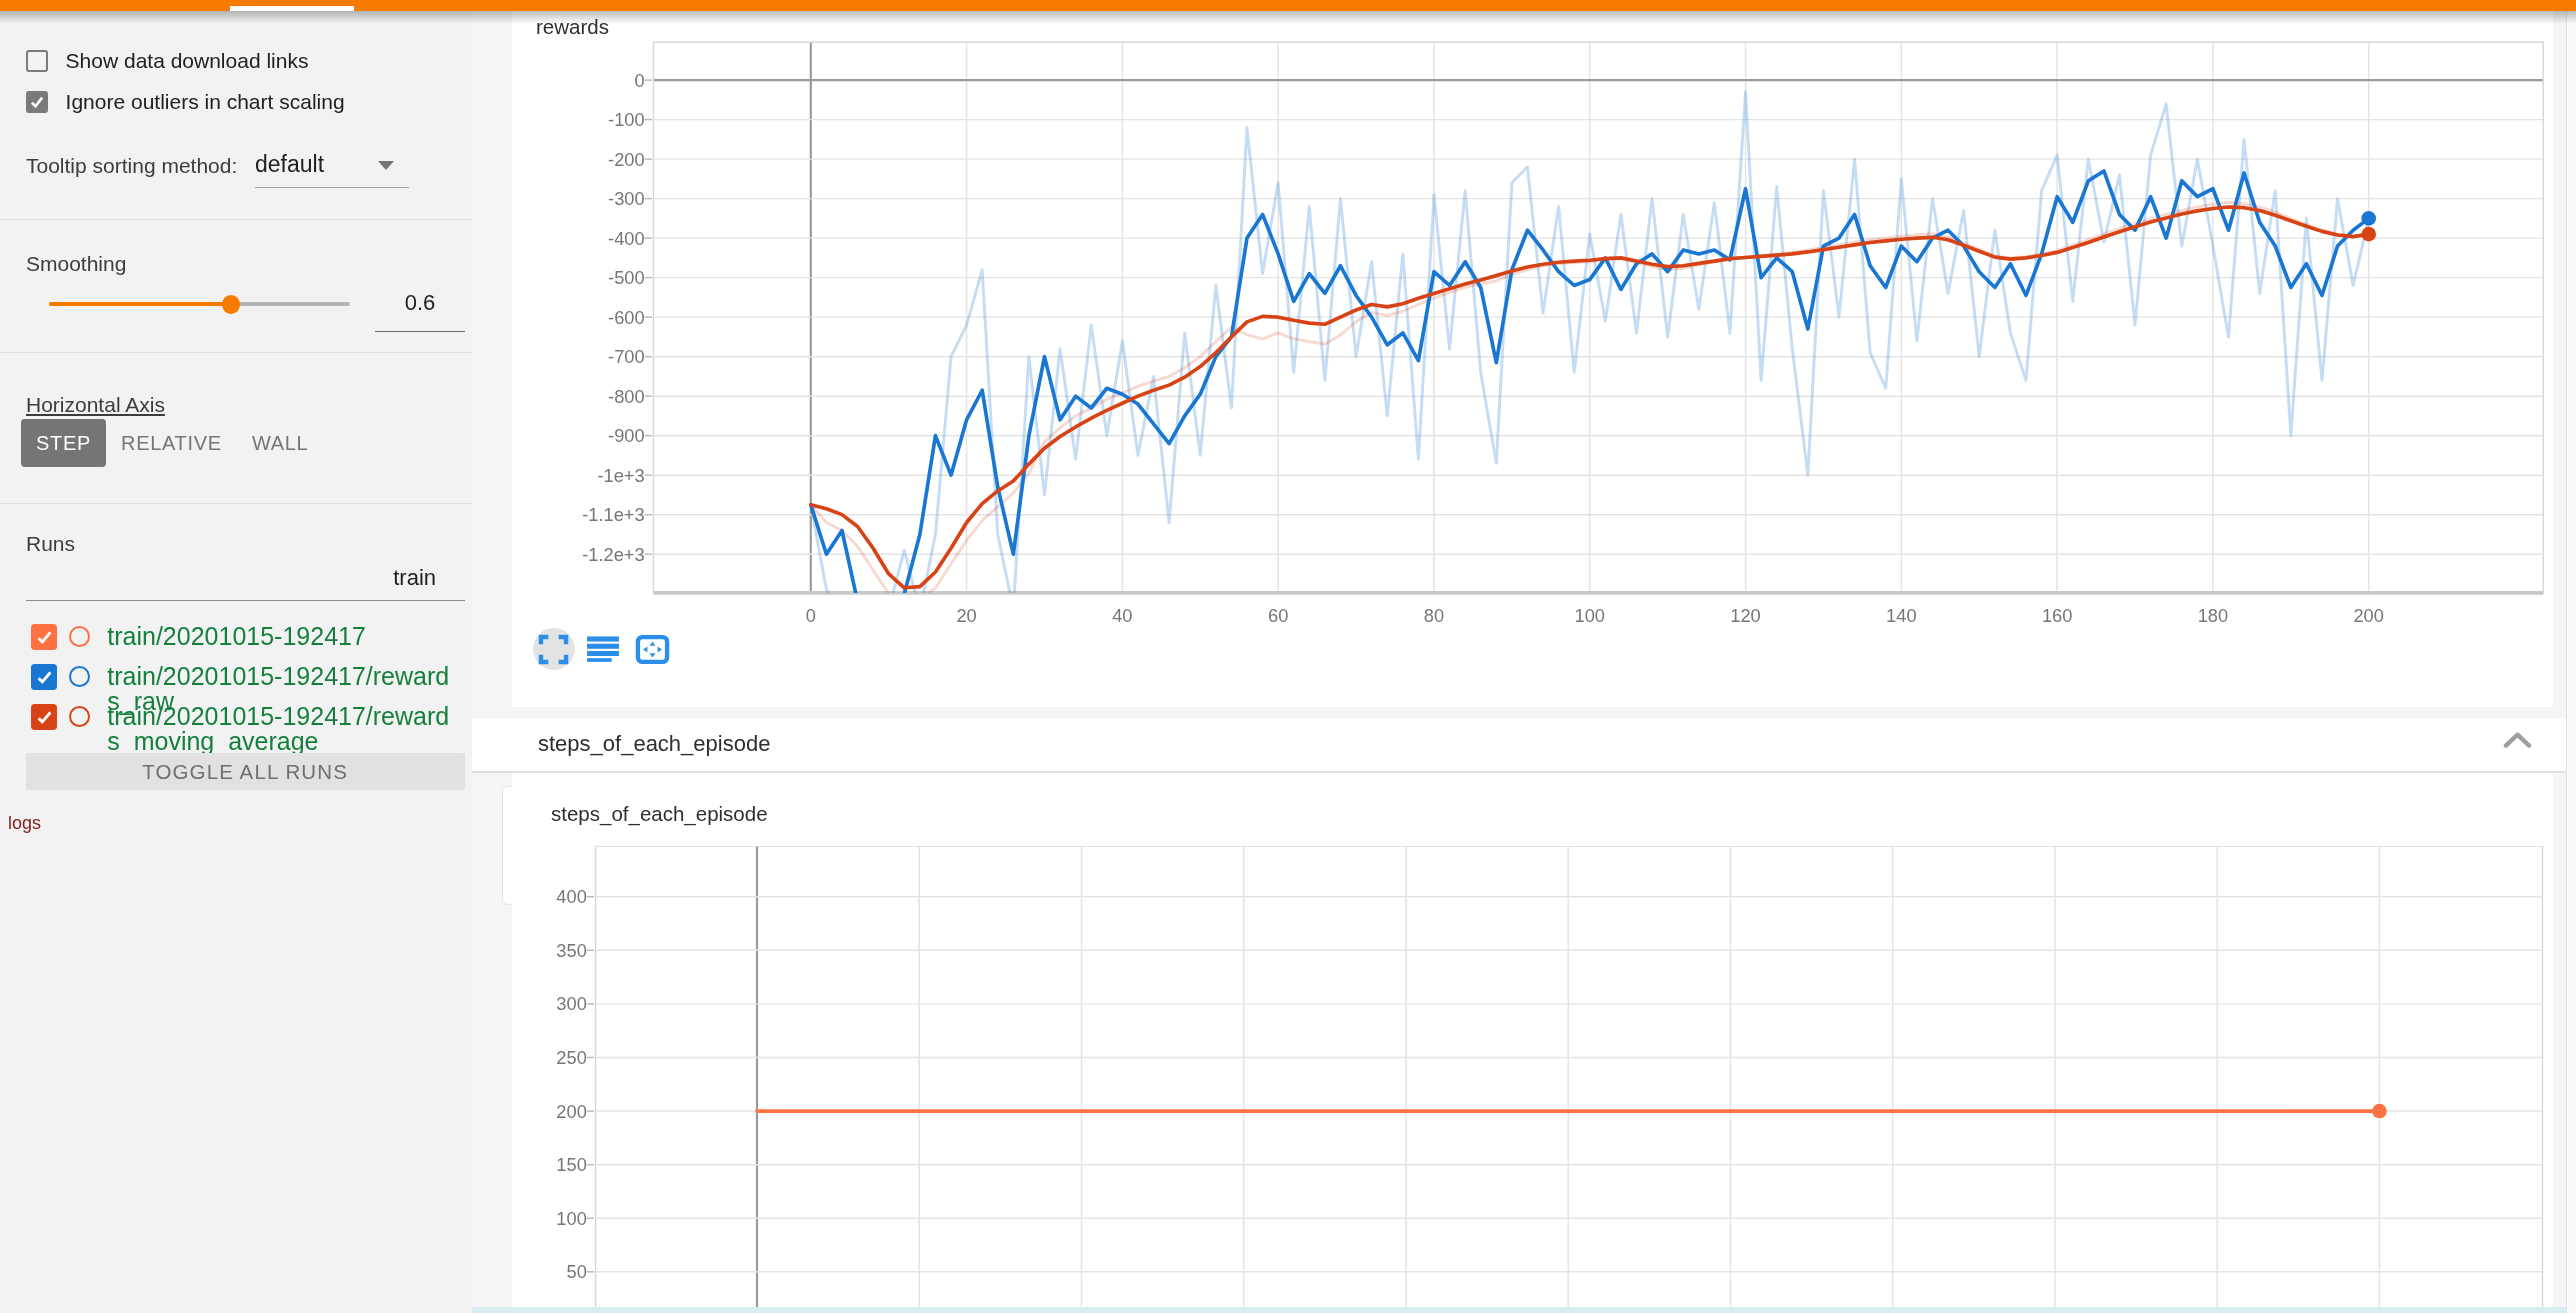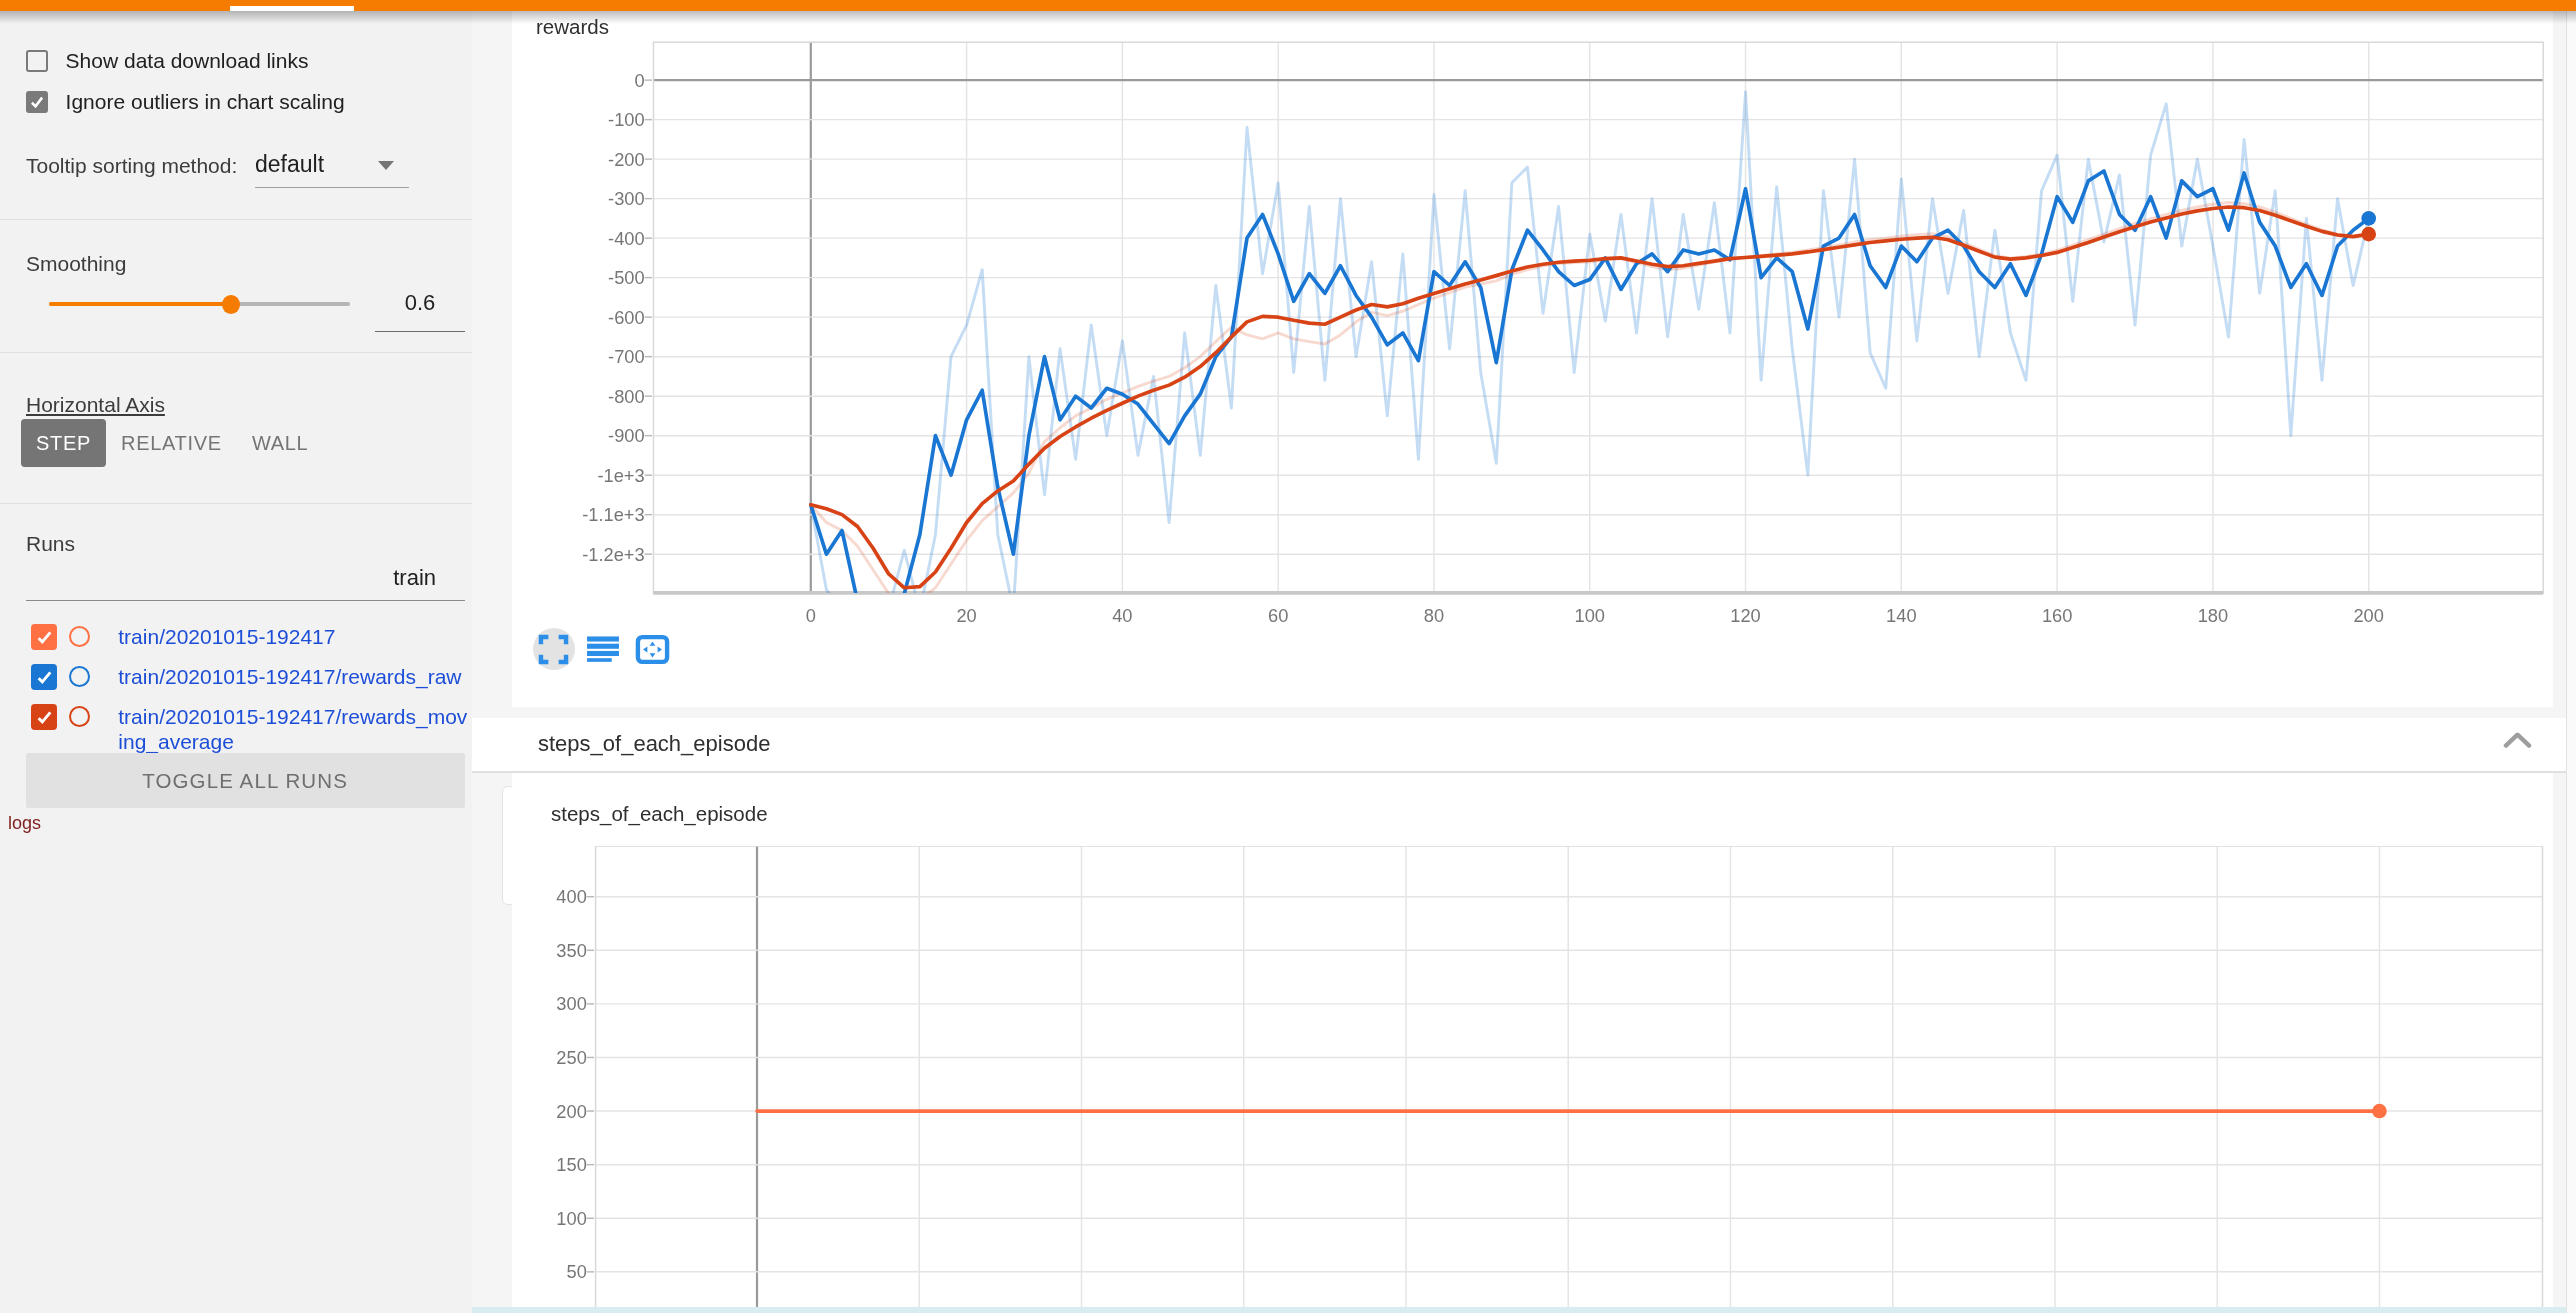--- a/index.html
+++ b/index.html
@@ -31,22 +31,22 @@
   .axis-buttons{position:absolute;left:21px;display:flex;align-items:center;}
   .axis-btn{height:48px;padding:0 15px;display:flex;align-items:center;justify-content:center;
        font-size:20px;letter-spacing:0.7px;color:#757575;border-radius:3.7px;background:transparent;}
   .axis-btn.active{background:#757575;color:#ffffff;}
   .run-filter{position:absolute;left:26px;width:410px;font-size:22px;color:#212121;background:transparent;
        border:none;outline:none;font-family:"Liberation Sans",sans-serif;padding:0;}
   .filter-underline{position:absolute;left:26px;width:439px;border-top:1.5px solid #8a8a8a;}
   .runrow{position:absolute;left:31px;display:flex;align-items:flex-start;}
   .runcb{width:26px;height:26px;border-radius:3.7px;flex:none;display:flex;align-items:center;justify-content:center;}
   .runcircle{width:17.6px;height:17.6px;border-radius:50%;border:2.9px solid;flex:none;margin-left:11.7px;margin-top:1.5px;background:#f2f2f2;}
-  .runrow .lbl{margin-left:28px;font-size:21px;color:#1d4ed8;width:351px;line-height:25px;word-break:break-all;}
-  .toggle-btn{position:absolute;left:25.6px;width:439px;height:55px;background:#e1e1e1;border-radius:2.2px;
+  .runrow .lbl{margin-left:17px;font-size:25px;color:#15803d;width:351px;line-height:25px;word-break:break-all;}
+  .toggle-btn{position:absolute;left:25.6px;width:439px;height:37px;background:#e1e1e1;border-radius:2.2px;
        display:flex;align-items:center;justify-content:center;font-size:20.5px;color:#6f6f6f;letter-spacing:1.1px;}
   .logs-label{position:absolute;left:8px;font-size:18px;color:#7f1d1d;}
   .side-scroll-thumb{position:absolute;left:502px;top:786px;width:11.7px;height:117px;background:#ffffff;
        border:0.7px solid #e3e3e3;border-radius:5.9px;}
   
   .card{position:absolute;background:#ffffff;text-align:right;}
   .card-title{position:absolute;font-size:20.5px;color:#2f2f2f;}
   .section-band{position:absolute;left:472px;top:718px;width:2104px;height:53px;background:#ffffff;
        border-bottom:2.2px solid #e0e0e0;}
   .section-title{position:absolute;left:66px;top:13px;font-size:22px;color:#2f2f2f;}

